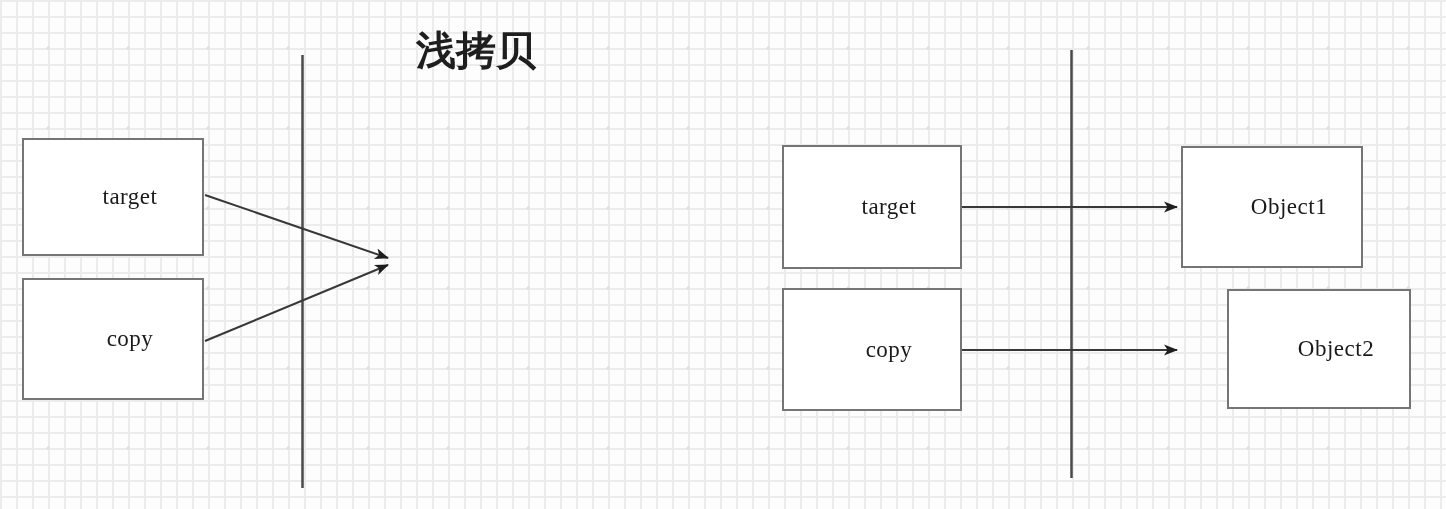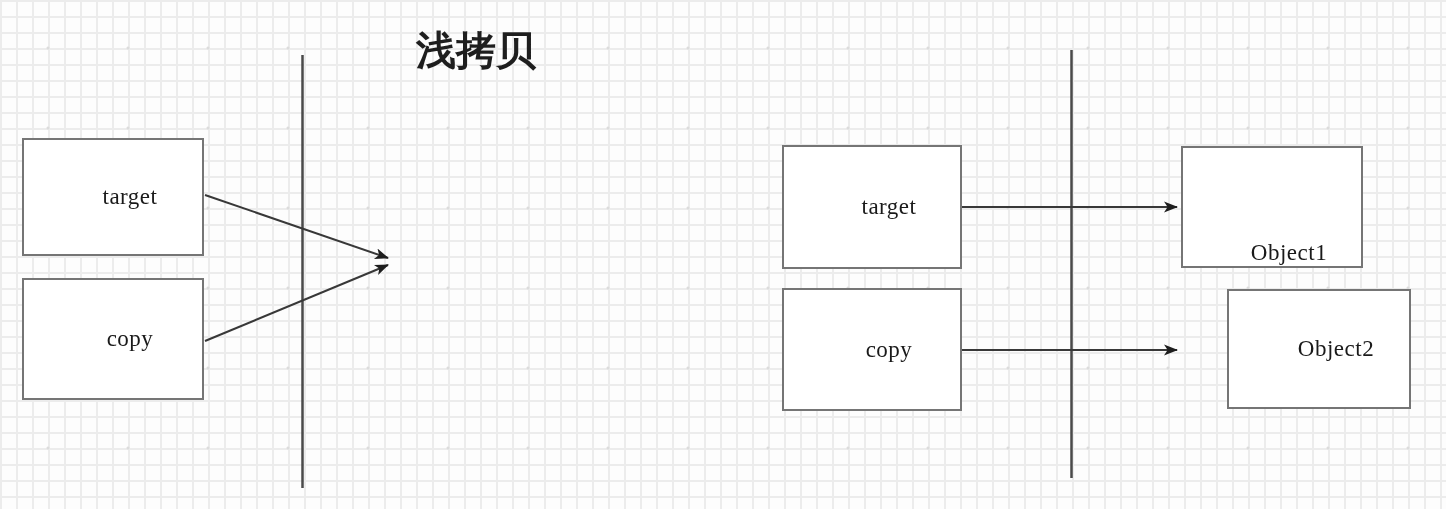--- a/index.html
+++ b/index.html
@@ -52,21 +52,21 @@
     height: 509px;
     pointer-events: none;
   }
   
   .lbox-target  { left: 22px;   top: 138px; width: 182px; height: 118px; }
   .lbox-copy    { left: 22px;   top: 278px; width: 182px; height: 122px; }
   .lbox-object  { left: 391px;  top: 204px; width: 179px; height: 122px; }
   
   .rbox-target  { left: 782px;  top: 145px; width: 180px; height: 124px; }
   .rbox-copy    { left: 782px;  top: 288px; width: 180px; height: 123px; }
-  .rbox-object1 { left: 1181px; top: 146px; width: 182px; height: 122px; align-items: flex-end; }
+  .rbox-object1 { left: 1181px; top: 146px; width: 182px; height: 122px; }
   .rbox-object2 { left: 1227px; top: 289px; width: 184px; height: 120px; }
   .ltitle { left: 387px;  top: 29px; margin-left: 24px; }
   .rtitle { left: 1198px; top: 33px; }
 </style>
 </head>
 <body>
 
 <div class="canvas">
 
   <svg class="wires" viewBox="0 0 1446 509">

